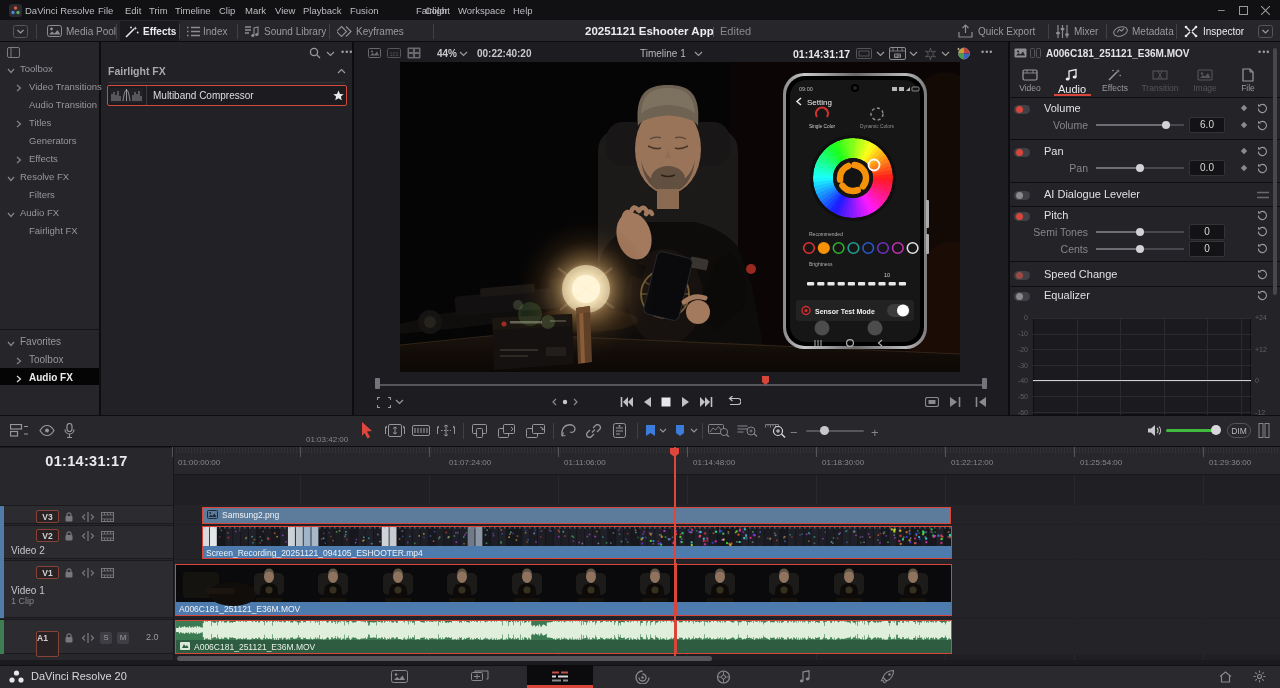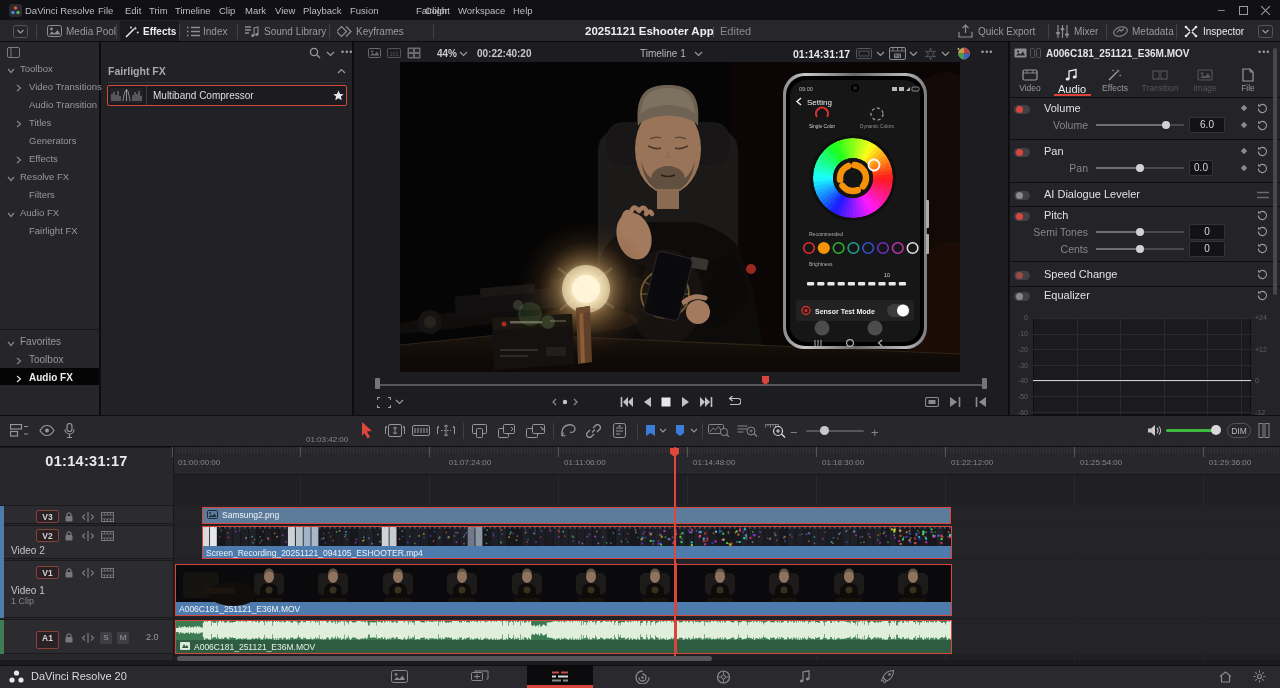--- a/index.html
+++ b/index.html
@@ -588,21 +588,21 @@
       <path d="M4 0.8L7.2 4 4 7.2 0.8 4z" fill="#8a8a8e"></path>
     </svg>
     <svg style="left:1257px;top:146px;" width="11" height="11" viewBox="0 0 11 11">
       <path d="M2.3 2.8A4.1 4.1 0 1 1 1.3 5.5" fill="none" stroke="#9a9a9e" stroke-width="1.1"></path>
       <path d="M1 0.8v2.8h2.8z" fill="#9a9a9e"></path>
     </svg>
     <div class="tx" style="left:1010px;top:163px;width:78px;text-align:right;color:#86868b;font-size:10.5px;">Pan</div>
     <div class="ab" style="left:1096px;top:167px;width:88px;height:2px;background:#48484e;"></div>
     <div class="ab" style="left:1096px;top:167px;width:44px;height:2px;background:#6e6e74;"></div>
     <div class="ab" style="left:1136px;top:164px;width:8px;height:8px;background:#d2d2d6;border-radius:50%;"></div>
-    <div class="ab" style="left:1189px;top:160px;width:24px;height:16px;background:#131316;border:1px solid #333338;border-radius:2px;color:#d8d8da;font-size:10px;text-align:center;line-height:14px;">0.0</div>
+    <div class="ab" style="left:1189px;top:160px;width:36px;height:16px;background:#131316;border:1px solid #333338;border-radius:2px;color:#d8d8da;font-size:10px;text-align:center;line-height:14px;">0.0</div>
     <svg style="left:1240px;top:164px;" width="8" height="8" viewBox="0 0 8 8">
       <path d="M4 0.8L7.2 4 4 7.2 0.8 4z" fill="#8a8a8e"></path>
     </svg>
     <svg style="left:1257px;top:163px;" width="11" height="11" viewBox="0 0 11 11">
       <path d="M2.3 2.8A4.1 4.1 0 1 1 1.3 5.5" fill="none" stroke="#9a9a9e" stroke-width="1.1"></path>
       <path d="M1 0.8v2.8h2.8z" fill="#9a9a9e"></path>
     </svg>
     <div class="ab" style="left:1009px;top:182px;width:271px;height:1px;background:#0e0e10;"></div>
     <div class="ab" style="left:1014px;top:191px;width:16px;height:9px;background:#404046;border-radius:4.5px;"></div>
     <div class="ab" style="left:1015.5px;top:192px;width:7px;height:7px;background:#8a8a8e;border-radius:50%;"></div>
@@ -859,21 +859,21 @@
     <svg style="left:81px;top:568px;" width="14" height="10" viewBox="0 0 14 10">
       <path d="M7 0v10" stroke="#77777c" stroke-width="1.3"></path>
       <path d="M4 2.5L1.5 5 4 7.5M10 2.5L12.5 5 10 7.5" fill="none" stroke="#77777c" stroke-width="1.2"></path>
     </svg>
     <svg style="left:101px;top:568px;" width="13" height="10" viewBox="0 0 13 10">
       <rect x="0.5" y="0.5" width="12" height="9" fill="none" stroke="#77777c"></rect>
       <path d="M0.5 3h12M0.5 7h12M3.5 0.5v2.5M6.5 0.5v2.5M9.5 0.5v2.5M3.5 7v2.5M6.5 7v2.5M9.5 7v2.5" stroke="#77777c" stroke-width="0.8"></path>
     </svg>
     <div class="tx" style="left:11px;top:586px;color:#c6c6ca;font-size:10px;">Video 1</div>
     <div class="ab" style="left:0px;top:619px;width:173px;height:35px;background:#2b2b30;border-bottom:1px solid #1a1a1d;border-top:1px solid #1a1a1d;"></div>
-    <div class="ab" style="left:36px;top:631px;width:23px;height:18px;background:#282224;border:1px solid #8a4237;border-radius:2px;color:#d2cfd2;font-size:8.5px;font-weight:bold;text-align:center;line-height:12px;">A1</div>
+    <div class="ab" style="left:36px;top:631px;width:23px;height:26px;background:#282224;border:1px solid #8a4237;border-radius:2px;color:#d2cfd2;font-size:8.5px;font-weight:bold;text-align:left;line-height:12px;">A1</div>
     <svg style="left:64px;top:633px;" width="10" height="10" viewBox="0 0 10 10">
       <rect x="1.5" y="4" width="7" height="5.5" rx="1" fill="#77777c"></rect>
       <path d="M3 4V2.8a2 2 0 0 1 4 0V4" fill="none" stroke="#77777c" stroke-width="1.2"></path>
     </svg>
     <svg style="left:81px;top:633px;" width="14" height="10" viewBox="0 0 14 10">
       <path d="M7 0v10" stroke="#77777c" stroke-width="1.3"></path>
       <path d="M4 2.5L1.5 5 4 7.5M10 2.5L12.5 5 10 7.5" fill="none" stroke="#77777c" stroke-width="1.2"></path>
     </svg>
     <div class="ab" style="left:100px;top:631.5px;width:12px;height:12px;background:#3e3e44;border-radius:2px;color:#9a9a9e;font-size:8px;text-align:center;line-height:12px;">S</div>
     <div class="ab" style="left:117px;top:631.5px;width:12px;height:12px;background:#3e3e44;border-radius:2px;color:#9a9a9e;font-size:8px;text-align:center;line-height:12px;">M</div>

